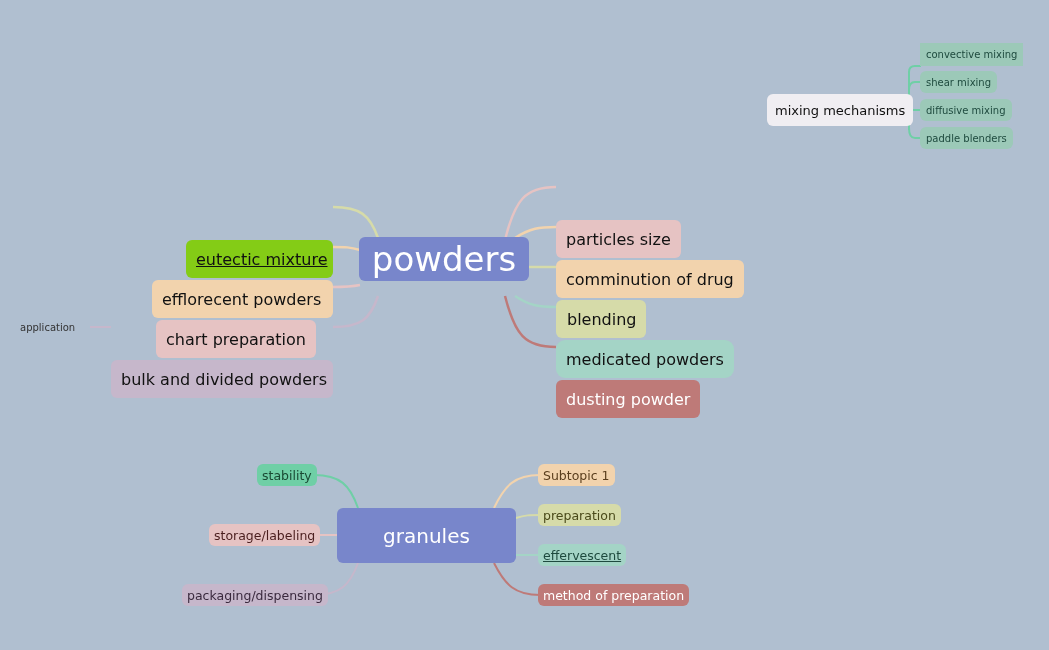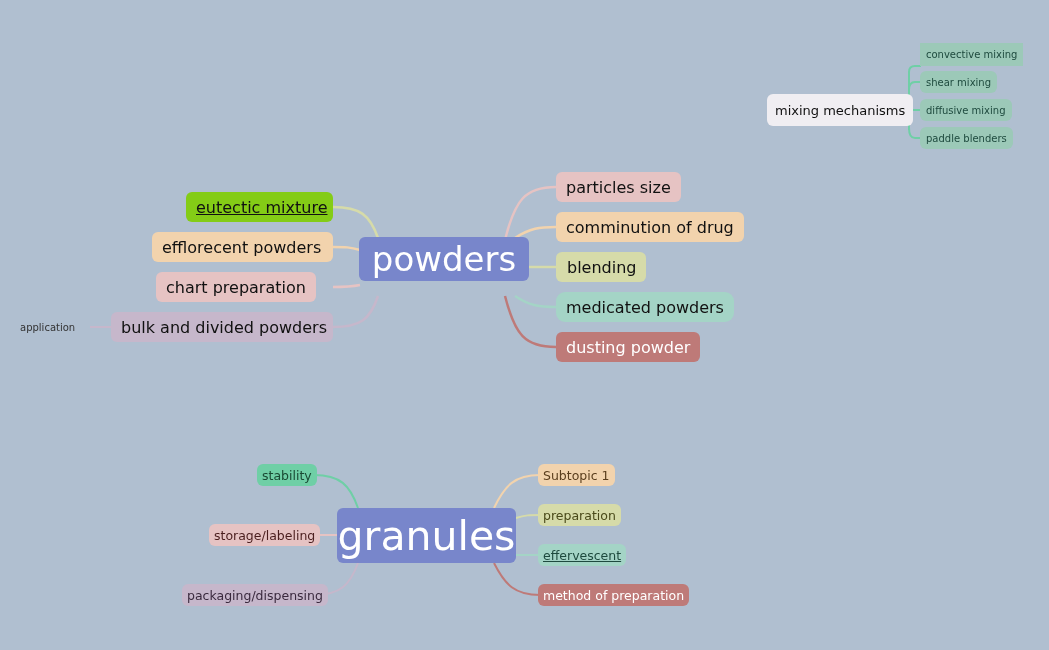--- a/index.html
+++ b/index.html
@@ -1,20 +1,20 @@
 <!DOCTYPE html>
 <html><head>
 <meta charset="utf-8">
 <style>
   html, body { margin:0; padding:0; }
   body { width:1049px; height:650px; background:#b0bfd0; position:relative; overflow:hidden; font-family:"DejaVu Sans", sans-serif; }
   svg.lines { position:absolute; left:0; top:0; width:1049px; height:650px; }
   .node { position:absolute; border-radius:6px; white-space:nowrap; box-sizing:border-box; display:flex; align-items:center; cursor:pointer; }
   .central { background:#7886cb; color:#ffffff; font-weight:500; justify-content:center; border-radius:6px; }
-  .big { font-size:16px; padding:0 10px; height:30px; color:#111; }
+  .big { font-size:16px; padding:0 10px; height:38px; color:#111;margin-top:48px; }
   .small { font-size:12.5px; padding:0 5px; height:22px; }
   .tiny { font-size:10px; padding:0 6px; height:22px; }
 </style>
 </head>
 <body>
 
 <svg class="lines" viewBox="0 0 1049 650">
 
   <path d="M505 240 C515 200 525 187 556 187" stroke="#e6c3c3" stroke-width="2.5" fill="none"></path>
   <path d="M515 238 C530 228 540 227 556 227" stroke="#f2d3ad" stroke-width="2.5" fill="none"></path>
@@ -50,21 +50,21 @@
 <div class="node big" style="left:556px;top:252px;background:#d6dba9;padding-left:11px;">blending</div>
 <div class="node big" style="left:556px;top:292px;background:#a4d4c6;border-radius:9px;">medicated powders</div>
 <div class="node big" style="left:556px;top:332px;background:#be7a78;color:#fff;">dusting powder</div>
 
 <div class="node big" style="left:186px;top:192px;width:147px;background:#84cc16;text-decoration:underline;">eutectic mixture</div>
 <div class="node big" style="left:152px;top:232px;width:181px;background:#f2d3ad;">efflorecent powders</div>
 <div class="node big" style="left:156px;top:272px;width:160px;background:#e6c3c3;">chart preparation</div>
 <div class="node big" style="left:111px;top:312px;width:222px;background:#c6b7cb;">bulk and divided powders</div>
 <div class="node tiny" style="left:14px;top:316px;color:#333;">application</div>
 
-<div class="node central" style="left:337px;top:508px;width:179px;height:55px;font-size:41px;">granules</div>
+<div class="node central" style="left:337px;top:508px;width:179px;height:55px;font-size:20px;">granules</div>
 
 <div class="node small" style="left:538px;top:464px;background:#f2d3ad;color:#5a3e1e;">Subtopic 1</div>
 <div class="node small" style="left:538px;top:504px;background:#d6dba9;color:#4a4a1a;">preparation</div>
 <div class="node small" style="left:538px;top:544px;background:#a4d4c6;color:#1e4a3e;text-decoration:underline;">effervescent</div>
 <div class="node small" style="left:538px;top:584px;background:#be7a78;color:#fff;">method of preparation</div>
 
 <div class="node small" style="left:257px;top:464px;background:#6fcfa6;color:#1a4a34;">stability</div>
 <div class="node small" style="left:209px;top:524px;background:#e6c3c3;color:#4a1e1e;">storage/labeling</div>
 <div class="node small" style="left:182px;top:584px;background:#c6b7cb;color:#3a2a3e;">packaging/dispensing</div>
 

